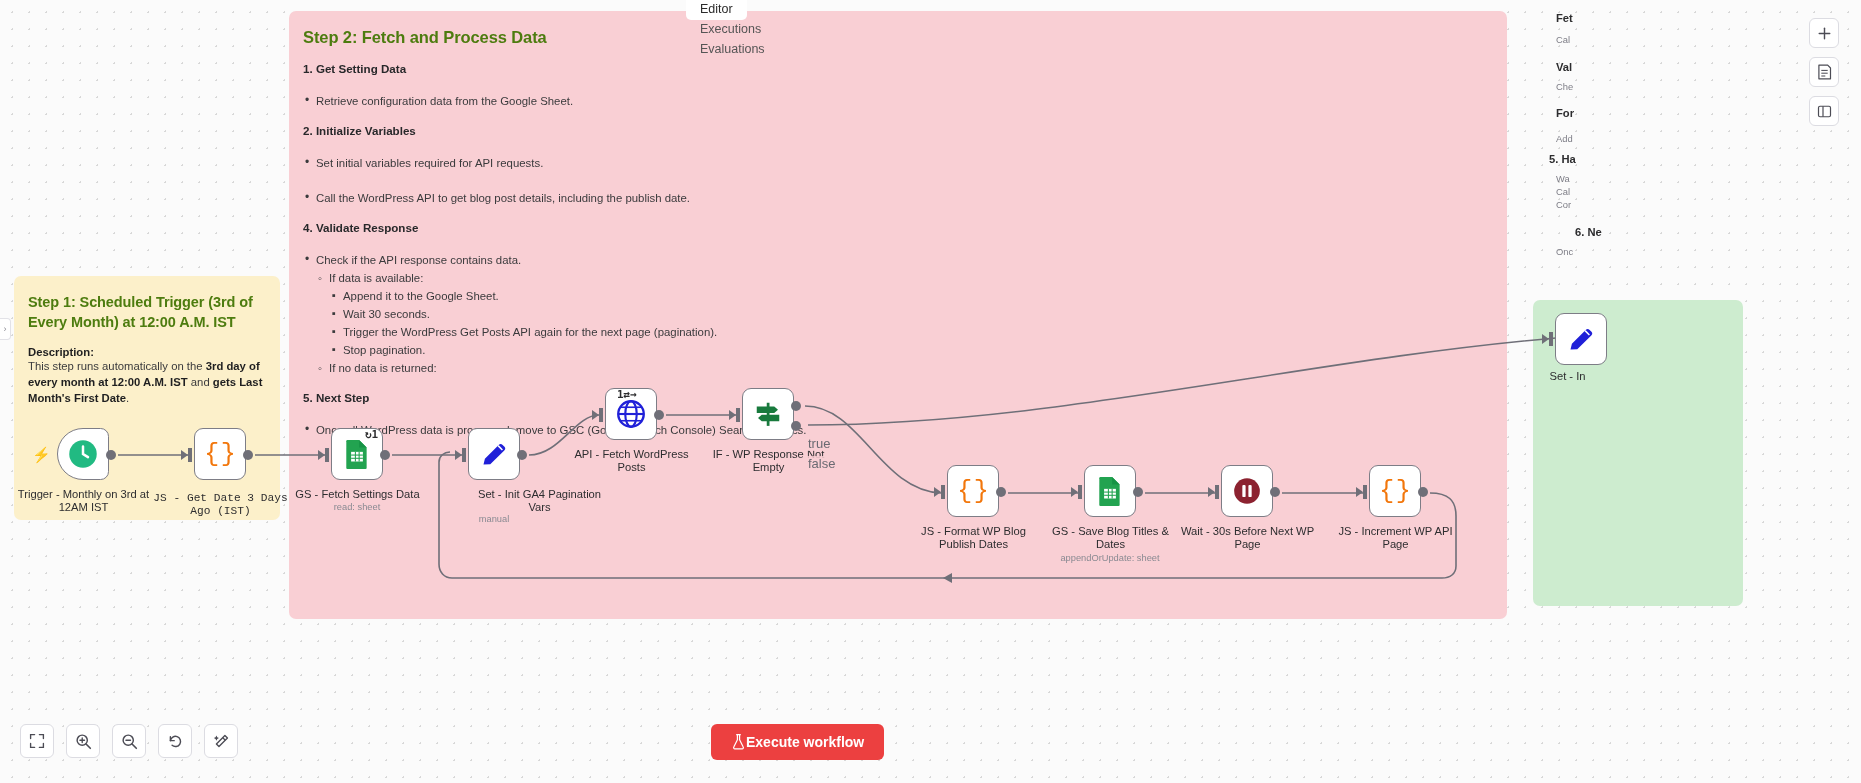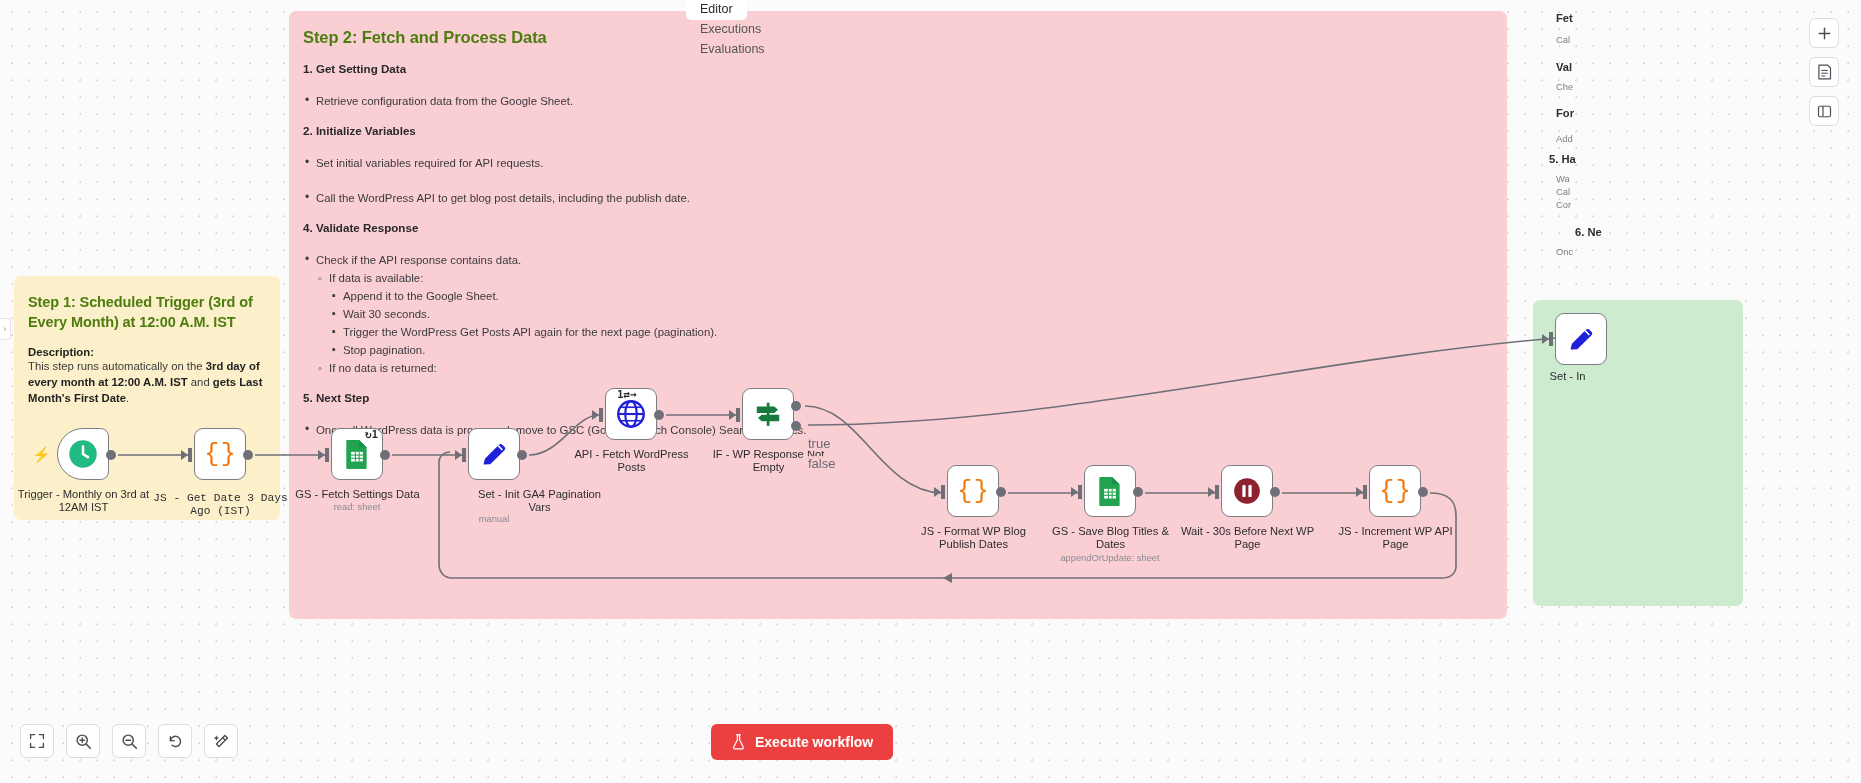--- a/index.html
+++ b/index.html
@@ -138,21 +138,21 @@
     width: 34px; height: 34px; background: #fff; border: 1px solid #dcdce2;
     border-radius: 6px; display: flex; align-items: center; justify-content: center;
     cursor: pointer; color: #4c4c55;
   }
 
   
   .exec {
     position: absolute; left: 711px; bottom: 23px;
     background: #ec4040; color: #fff; border: none;
     border-radius: 6px; height: 36px; padding: 0 20px;
-    display: flex; align-items: center; gap: 9px;
+    display: flex; align-items: center; gap: 0;
     font-size: 14px; font-weight: 700; cursor: pointer;
     font-family: "Liberation Sans", sans-serif;
     text-align: right;
   }
 
   
   .rpanel { position: absolute; right: 22px; top: 18px; display: flex; flex-direction: column; gap: 9px; z-index: 50; }
   .rbtn {
     width: 30px; height: 30px; background: #fff; border: 1px solid #dcdce2;
     border-radius: 6px; display: flex; align-items: center; justify-content: center;

